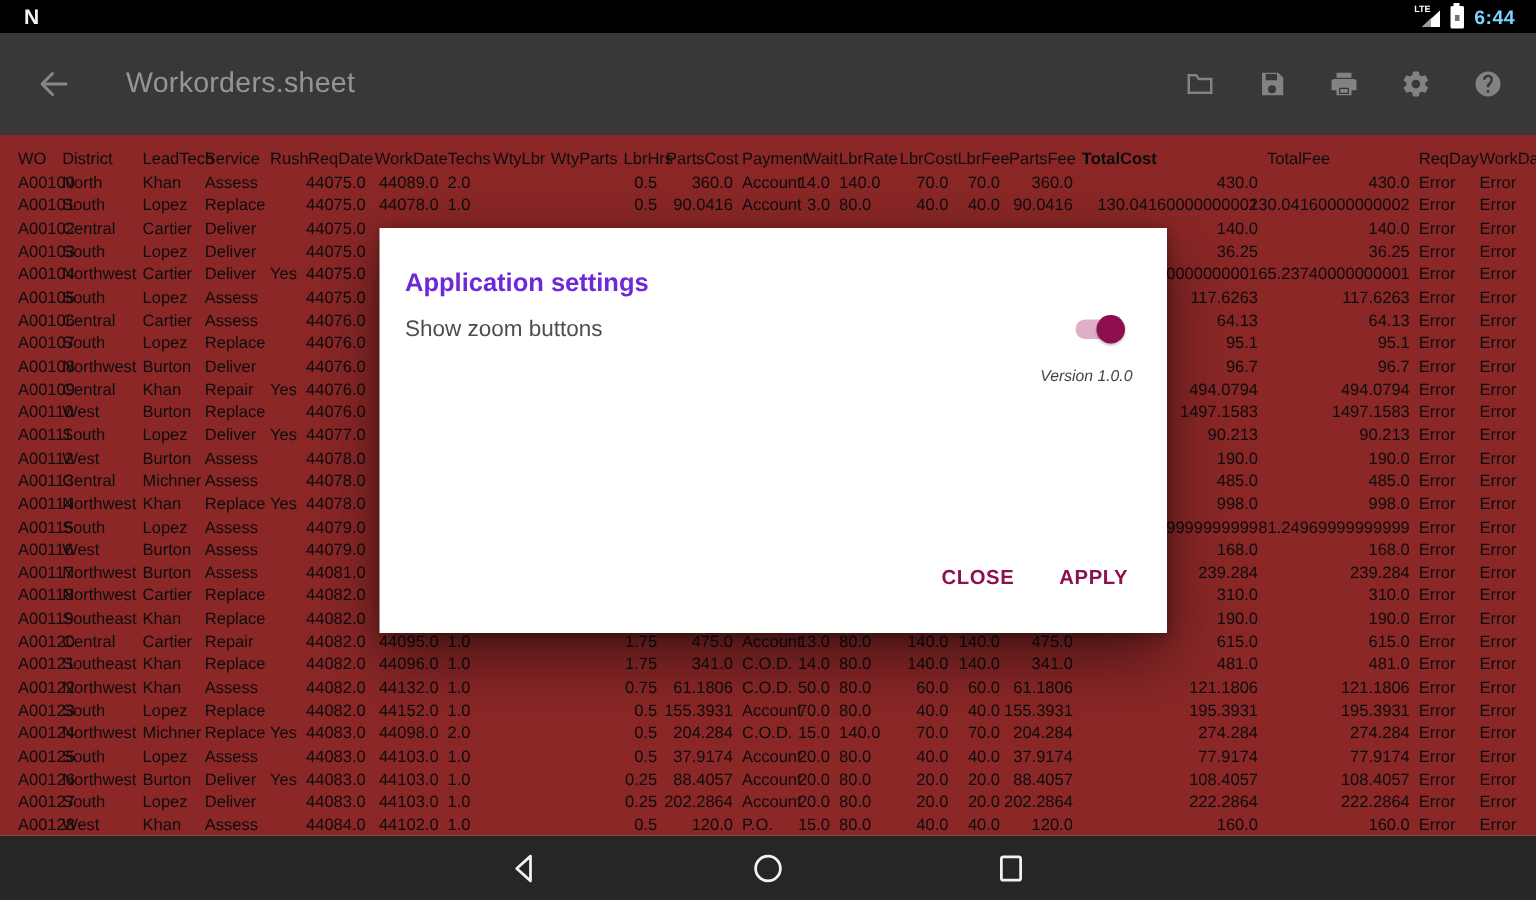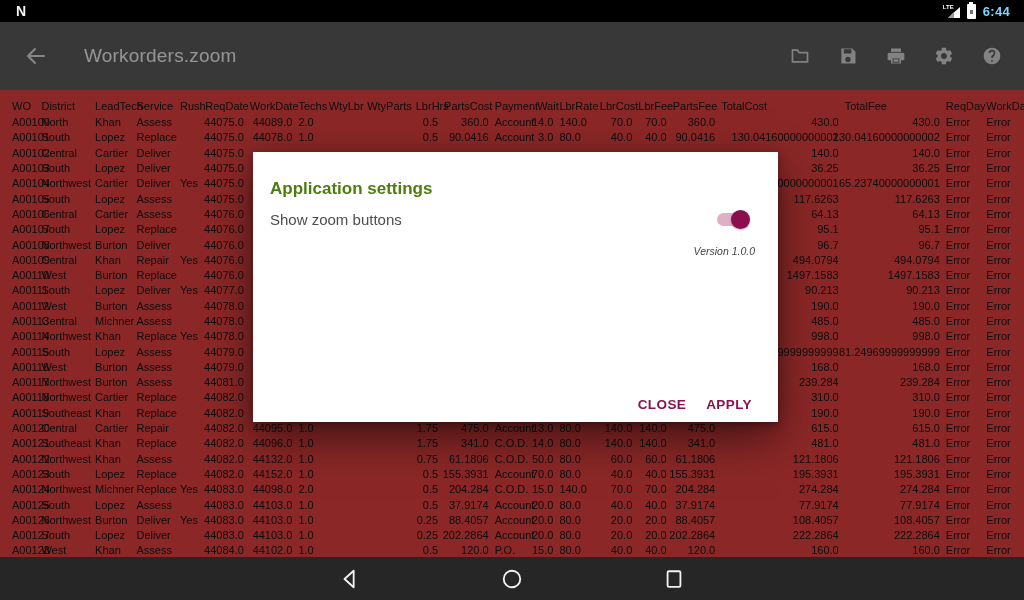--- a/index.html
+++ b/index.html
@@ -45,31 +45,31 @@
   .grid th:first-child,.grid td:first-child{padding-left:12px;}
   .c{height:15px;line-height:15px;}
   .c.r{display:flex;justify-content:flex-end;}
   
   .scrim{position:absolute;top:22px;left:0;right:0;bottom:43px;background:rgba(0,0,0,0.42);z-index:40;}
   
   .dialog{
     position:absolute;left:253px;top:152px;width:525px;height:270px;background:#fff;z-index:100;
     box-shadow:0 16px 40px rgba(0,0,0,.5),0 2px 8px rgba(0,0,0,.35);
   }
-  .dialog-title{margin:26px 30px 0 17px;font-size:17px;font-weight:700;color:#4d7c0f;line-height:22px;}
+  .dialog-title{margin:26px 30px 0 17px;font-size:17px;font-weight:700;color:#6d28d9;line-height:22px;}
   .setting-row{display:flex;align-items:center;justify-content:space-between;
     margin:0 28px 0 17px;height:39px;}
   .setting-row.first{margin-top:12px;}
   .setting-label{font-size:15px;color:#4e4e4e;}
   .switch{position:relative;width:33px;height:19px;flex:0 0 auto;}
   .switch .track{position:absolute;left:0;top:3px;width:30px;height:13px;border-radius:7px;background:#dfafc8;}
   .switch .thumb{position:absolute;top:0;width:19px;height:19px;border-radius:50%;background:#bdbdbd;left:0;}
   .switch.on .thumb{left:auto;right:0;background:#8c0e4f;box-shadow:0 1px 2px rgba(0,0,0,.3);}
   .version{margin:6px 23px 0 0;text-align:right;font-size:10.5px;font-style:italic;color:#454545;}
-  .dialog-actions{position:absolute;right:26px;bottom:10px;display:flex;gap:20px;}
+  .dialog-actions{position:absolute;right:26px;bottom:30px;display:flex;gap:30px;}
   .dialog-btn{font-size:13.5px;font-weight:700;color:#8c114e;letter-spacing:.4px;cursor:pointer;background:none;border:none;font-family:"Liberation Sans",sans-serif;padding:0;}
   
   .nav-bar{position:absolute;left:0;right:0;bottom:0;height:43px;background:#262626;z-index:60;
     display:flex;align-items:center;justify-content:center;gap:140px;}
   .nav-icon{width:22px;height:22px;color:#f2f2f2;}
   .nav-icon svg{display:block;width:22px;height:22px;}
 </style>
 </head>
 <body>
 
@@ -86,21 +86,21 @@
   </div>
 </div>
 
 <div class="app-bar">
   <div class="back-arrow">
     <svg viewBox="0 0 24 24" fill="none" stroke="currentColor" stroke-width="2" stroke-linecap="round" stroke-linejoin="round">
       <line x1="20" y1="12" x2="5" y2="12"></line>
         <polyline points="11 5 4 12 11 19"></polyline>
     </svg>
   </div>
-  <div class="app-title">Workorders.zoom</div>
+  <div class="app-title">Workorders.sheet</div>
   <div class="app-bar-icons">
     <span class="abicon">
       <svg viewBox="0 0 24 24" fill="none" stroke="currentColor" stroke-width="2">
         <path d="M3 7 L3 19 L21 19 L21 8 L11 8 L9 5 L3 5 Z"></path>
       </svg>
     </span>
     <span class="abicon">
       <svg viewBox="0 0 24 24" fill="currentColor">
         <path d="M4 3h13l4 4v14H4z M7 4v5h9V4z M12 13a3.2 3.2 0 1 0 .001 6.4A3.2 3.2 0 0 0 12 13z" fill-rule="evenodd"></path>
         <rect x="12" y="5" width="3" height="3" fill="#616161"></rect>
@@ -166,21 +166,21 @@
           <th style="text-align: left;">WtyLbr</th>
           <th style="text-align: left;">WtyParts</th>
           <th style="text-align: right;">LbrHrs</th>
           <th style="text-align: right;">PartsCost</th>
           <th style="text-align: left;">Payment</th>
           <th style="text-align: right;">Wait</th>
           <th style="text-align: left;">LbrRate</th>
           <th style="text-align: right;">LbrCost</th>
           <th style="text-align: right;">LbrFee</th>
           <th style="text-align: right;">PartsFee</th>
-          <th style="text-align: left;">TotalCost</th>
+          <th style="text-align: left; font-weight: bold;">TotalCost</th>
           <th style="text-align: left;">TotalFee</th>
           <th style="text-align: left;">ReqDay</th>
           <th style="text-align: left;">WorkDay</th>
         </tr>
       </thead>
       <tbody>
         <tr>
           <td>
             <div class="c l">A00100</div>
           </td>

